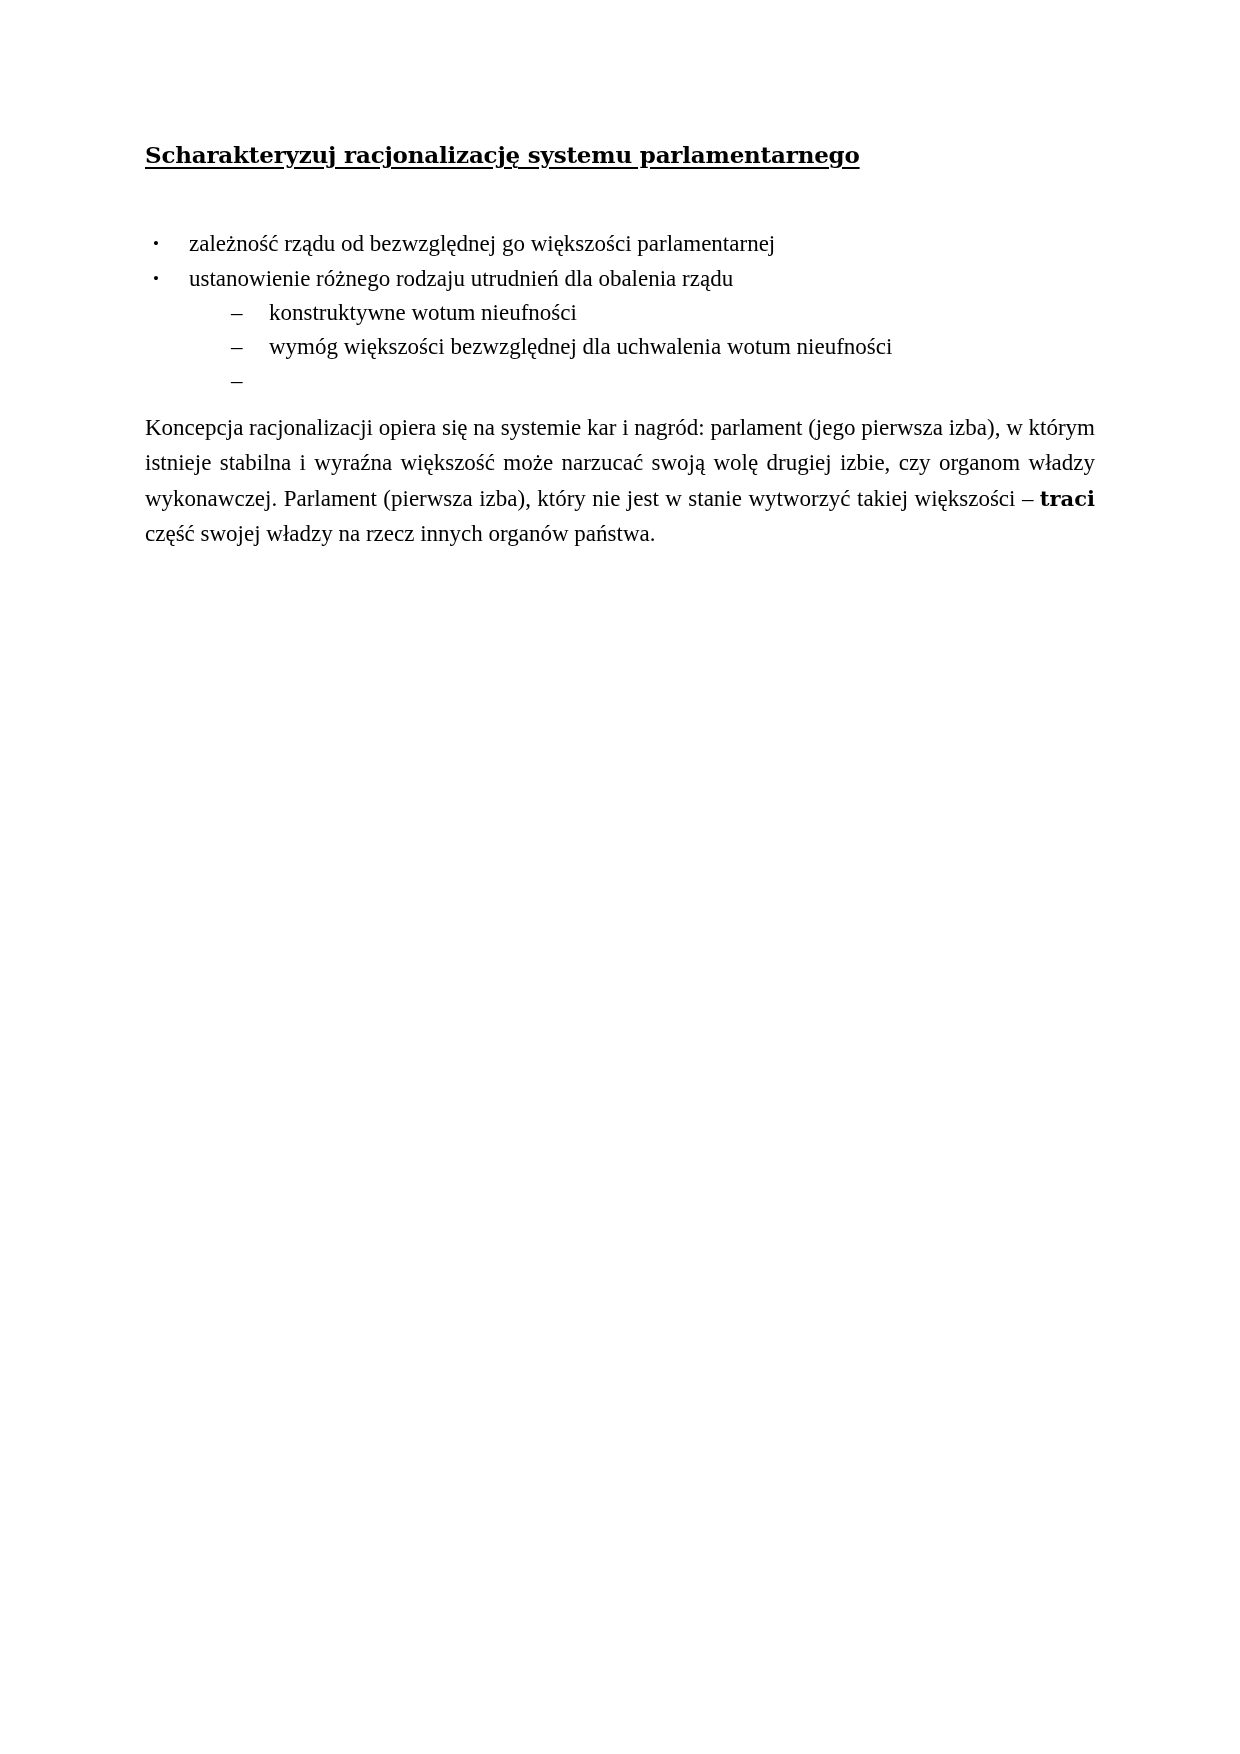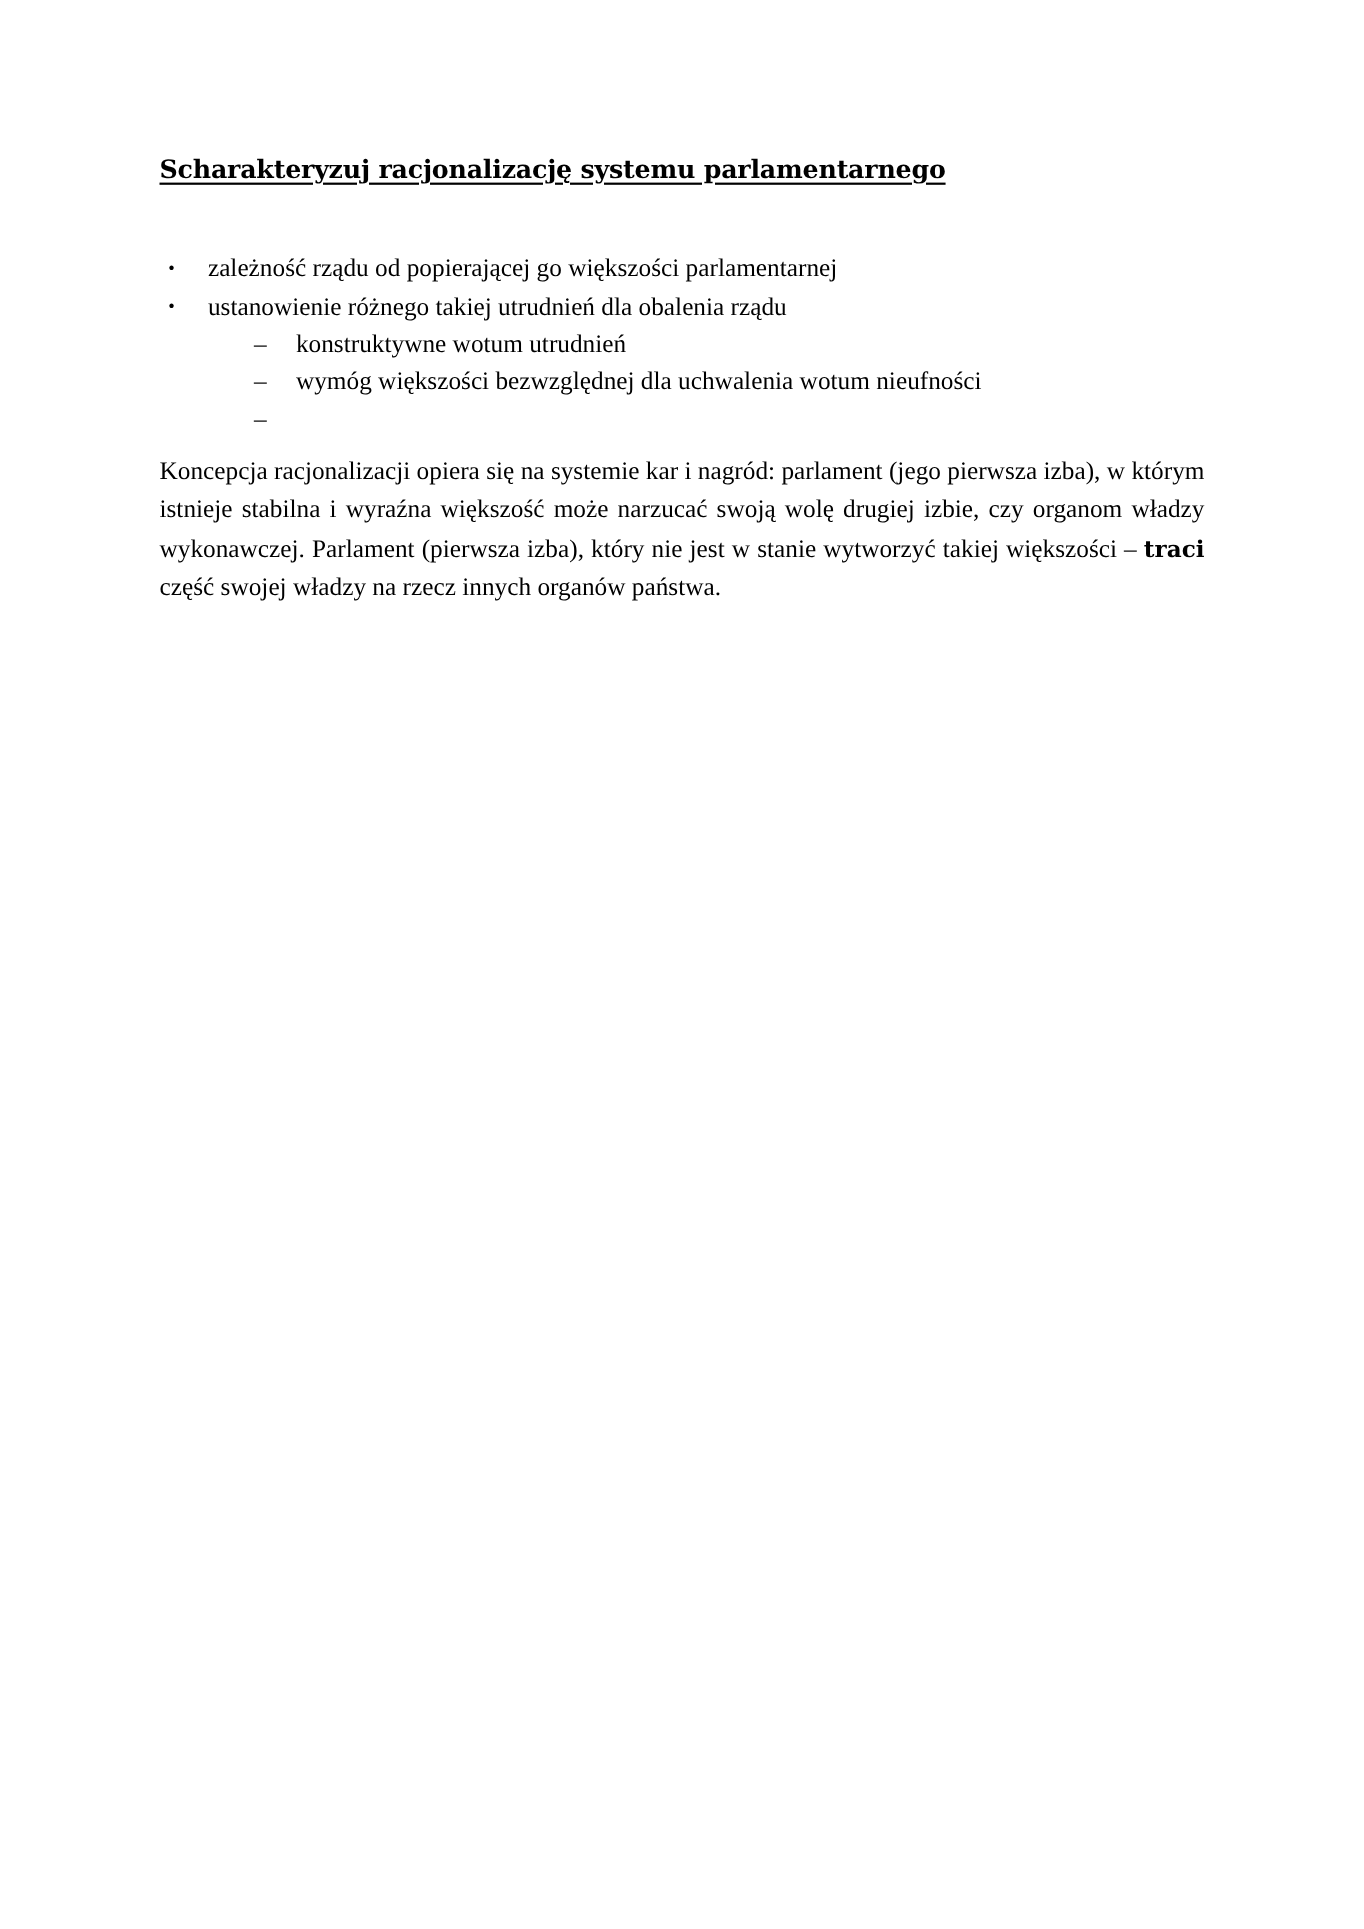--- a/index.html
+++ b/index.html
@@ -86,31 +86,31 @@
 <body>
 
 <div class="page">
 
   <h1 class="doc-title">Scharakteryzuj racjonalizację systemu parlamentarnego</h1>
 
   <ul class="bullet-list">
 
     <li class="bullet-item">
       <span class="marker">•</span>
-      <span>zależność rządu od popierającej go większości parlamentarnej</span>
+      <span>zależność rządu od bezwzględnej go większości parlamentarnej</span>
     </li>
 
     <li class="bullet-item">
       <span class="marker">•</span>
-      <span>ustanowienie różnego takiej utrudnień dla obalenia rządu</span>
+      <span>ustanowienie różnego rodzaju utrudnień dla obalenia rządu</span>
 
       <ul class="sub-list">
         <li class="sub-item">
           <span class="marker">–</span>
-          <span>konstruktywne wotum utrudnień</span>
+          <span>konstruktywne wotum nieufności</span>
         </li>
         <li class="sub-item">
           <span class="marker">–</span>
           <span>wymóg większości bezwzględnej dla uchwalenia wotum nieufności</span>
         </li>
         <li class="sub-item">
           <span class="marker">–</span>
         </li>
       </ul>
     </li>

